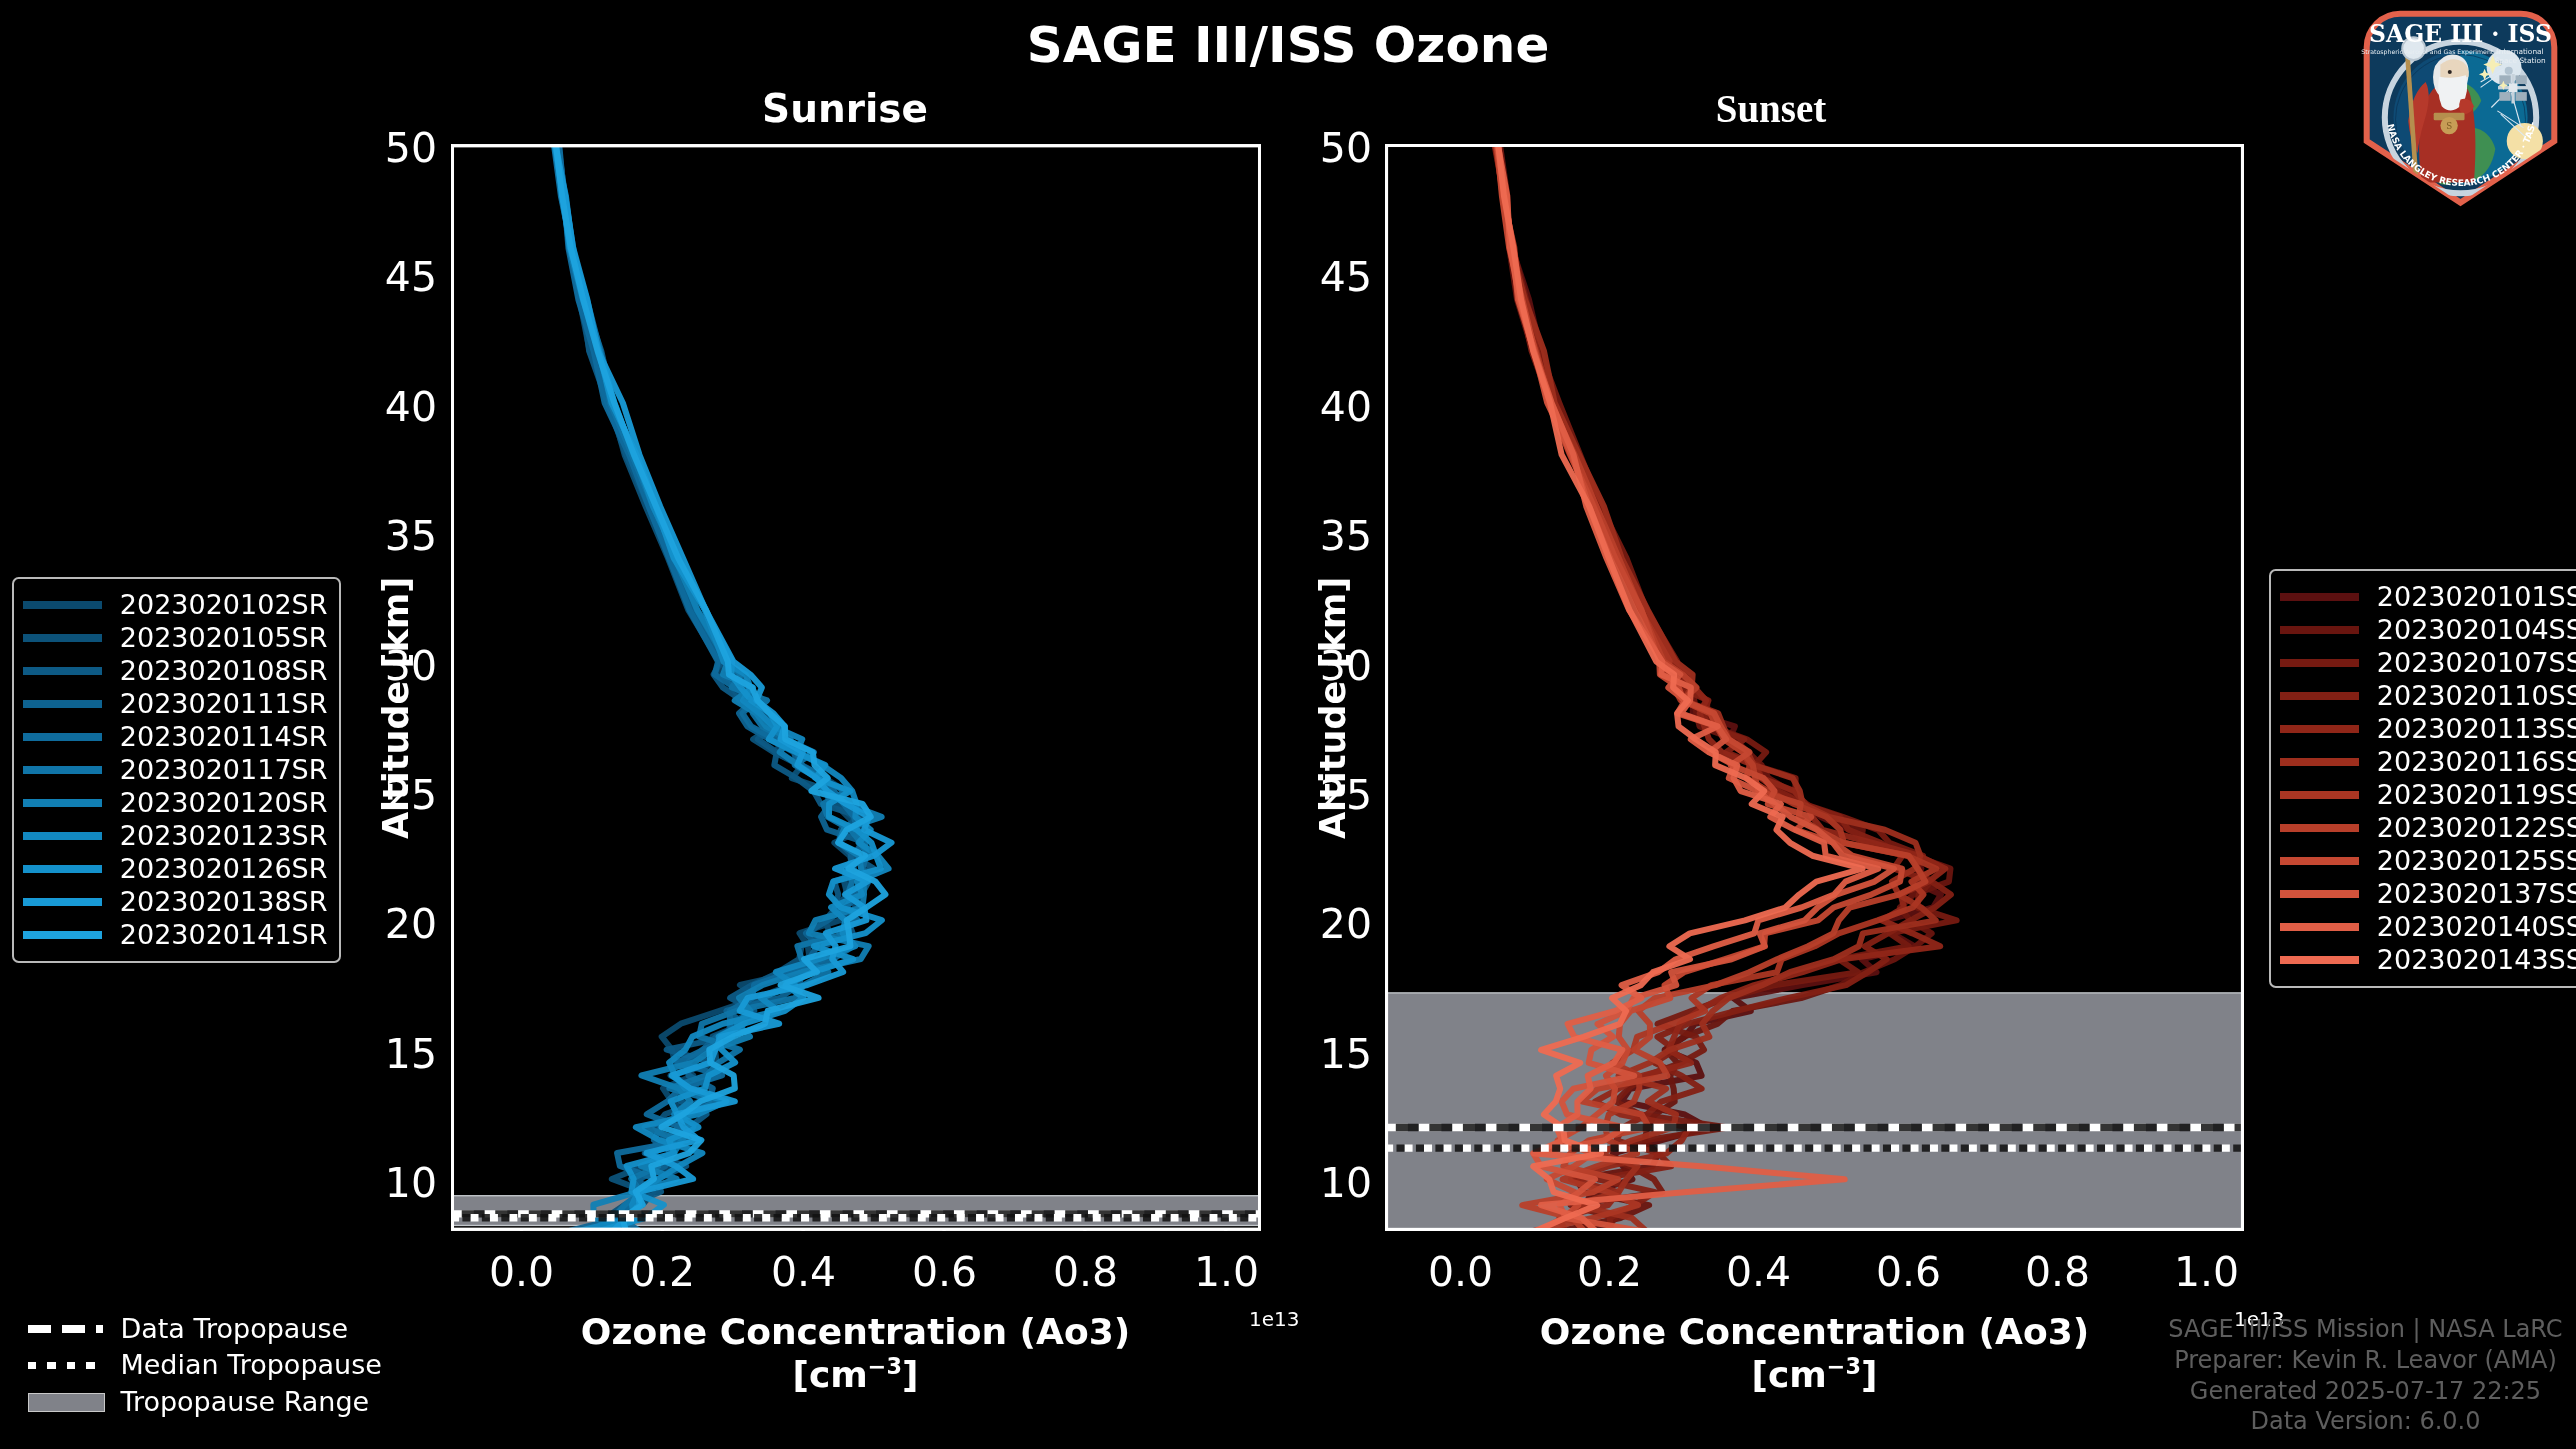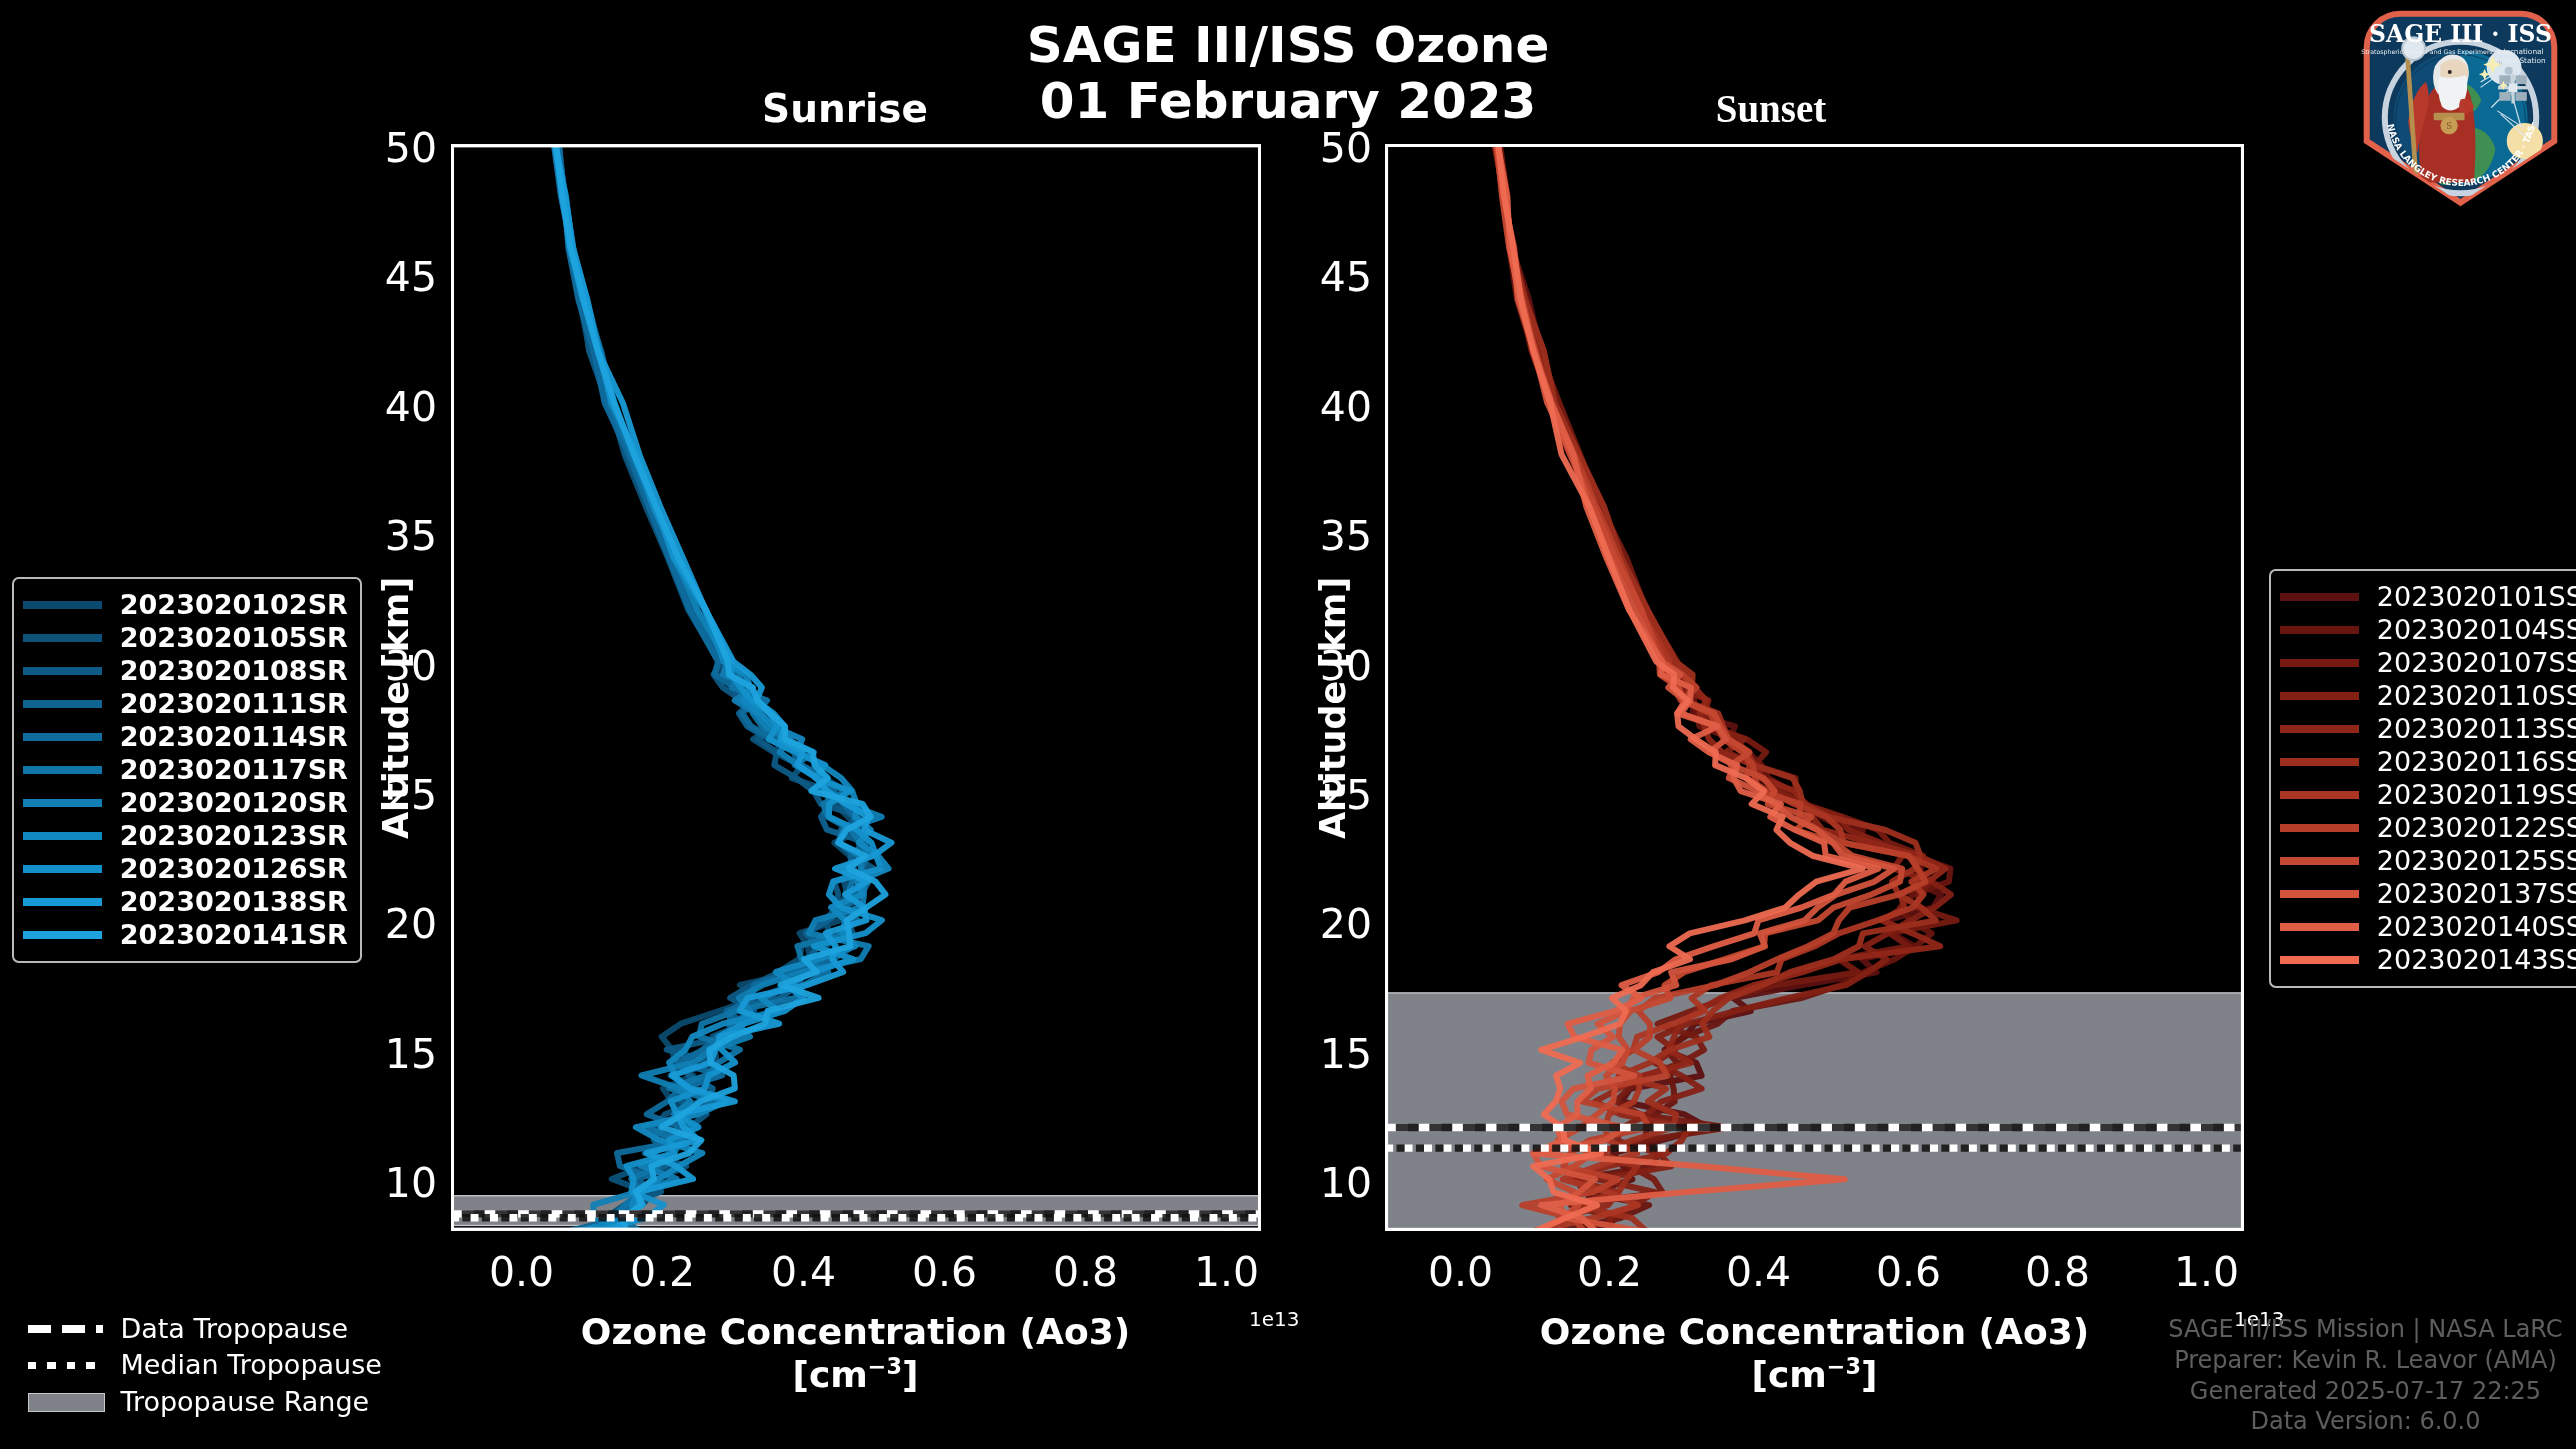--- a/index.html
+++ b/index.html
@@ -49,21 +49,20 @@
     font-size:24px;line-height:1.28;
   }
   #logo{right:14.8px;top:6.7px;width:201px;height:201px;}
   svg{display:block;}
 </style>
 </head>
 <body>
 
 <div class="abs" id="main-title">
   <div>SAGE III/ISS Ozone</div>
-  <div>01 February 2023</div>
 </div>
 
 <div class="abs subplot-title" id="sunrise-title">Sunrise</div>
 <div class="abs subplot-title" id="sunset-title">Sunset</div>
 
 <div class="abs" style="left:451px;top:144px;">
   <svg id="svg-left" width="810" height="1087" viewBox="0 0 1208 1620">
       <rect x="0" y="1567.9285714285716" width="1208" height="44.35714285714266" fill="#808289" stroke="#c3c8cc" stroke-width="2"></rect>
       <path d="M223.9 1620.0L222.4 1600.7L285.5 1581.4L301.8 1562.1L277.2 1542.9L329.8 1523.6L298.8 1504.3L333.7 1485.0L337.5 1465.7L350.6 1446.4L329.0 1427.1L316.2 1407.9L361.3 1388.6L334.2 1369.3L329.4 1350.0L314.2 1330.7L342.8 1311.4L400.5 1292.1L456.9 1272.9L430.9 1253.6L516.6 1234.3L535.0 1215.0L532.1 1195.7L519.8 1176.4L581.1 1157.1L605.3 1137.9L587.9 1118.6L595.7 1099.3L600.9 1080.0L594.5 1060.7L571.8 1041.4L611.9 1022.1L591.9 1002.9L572.7 983.6L588.3 964.3L557.1 945.0L519.2 925.7L482.2 906.4L500.4 887.1L480.2 867.9L460.6 848.6L429.8 829.3L445.0 810.0L400.3 790.7L408.7 771.4L363.7 694.3L339.2 617.1L305.0 540.0L275.6 462.9L239.8 385.7L218.2 308.6L199.9 231.4L181.2 154.3L170.5 77.1L158.9 0.0" fill="none" stroke="#0b4a6e" stroke-width="9" stroke-linejoin="round" stroke-linecap="round" opacity="0.95"></path>
       <path d="M232.9 1620.0L230.7 1600.7L259.3 1581.4L291.8 1562.1L239.8 1542.9L288.2 1523.6L330.6 1504.3L321.6 1485.0L304.7 1465.7L319.1 1446.4L372.2 1427.1L366.8 1407.9L327.4 1388.6L396.0 1369.3L393.8 1350.0L390.0 1330.7L437.3 1311.4L447.4 1292.1L457.6 1272.9L505.2 1253.6L488.0 1234.3L519.3 1215.0L522.7 1195.7L564.7 1176.4L558.0 1157.1L574.5 1137.9L591.1 1118.6L586.2 1099.3L589.4 1080.0L602.0 1060.7L612.1 1041.4L601.8 1022.1L598.9 1002.9L576.6 983.6L564.5 964.3L508.3 945.0L523.8 925.7L481.4 906.4L450.6 887.1L480.7 867.9L465.7 848.6L431.8 829.3L420.0 810.0L418.4 790.7L400.3 771.4L353.8 694.3L323.6 617.1L290.4 540.0L258.9 462.9L237.6 385.7L206.9 308.6L191.6 231.4L177.5 154.3L165.9 77.1L159.5 0.0" fill="none" stroke="#0c5279" stroke-width="9" stroke-linejoin="round" stroke-linecap="round" opacity="0.95"></path>
@@ -187,21 +186,21 @@
   </div>
 
 <div class="abs ylabel" style="left:1313px;top:839px;">Altitude [km]</div>
 
 <div class="abs axis-xlabel" style="left:1387px;top:1311px;width:855px;">
   <div>Ozone Concentration (Ao3)</div>
   <div><span>[cm</span><sup style="font-size:0.62em">−3</sup><span>]</span></div>
 </div>
 <div class="abs exp-label" style="left:2234px;top:1307px;">1e13</div>
 
-<div class="abs legend-box" id="legend-sunrise" style="left:12px;top:577px;font-weight:bold;">
+<div class="abs legend-box" id="legend-sunrise" style="left:12px;top:577px;">
     <div class="legend-row">
       <span class="legend-swatch" style="background: rgb(11, 74, 110);"></span>
       <span class="legend-label">2023020102SR</span>
     </div>
     <div class="legend-row">
       <span class="legend-swatch" style="background: rgb(12, 82, 121);"></span>
       <span class="legend-label">2023020105SR</span>
     </div>
     <div class="legend-row">
       <span class="legend-swatch" style="background: rgb(13, 90, 133);"></span>

